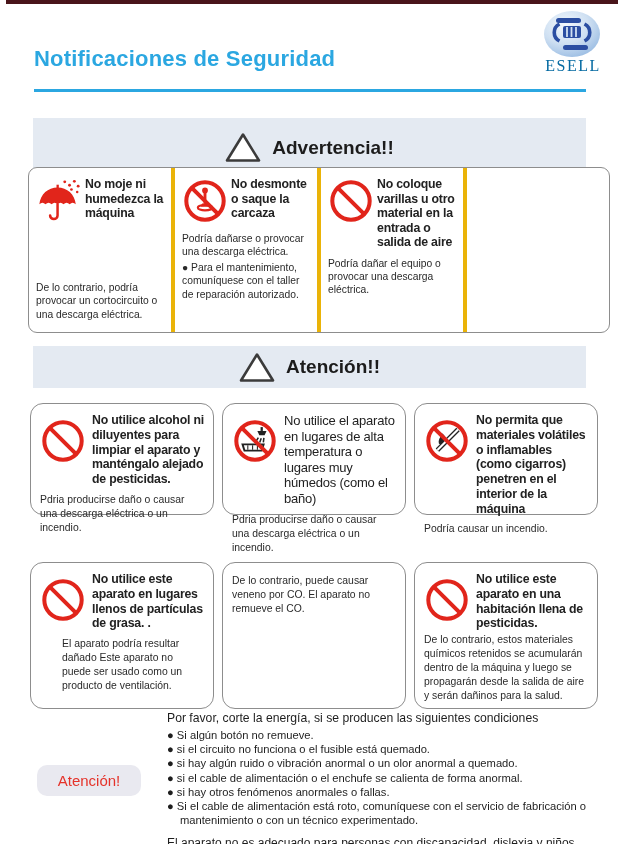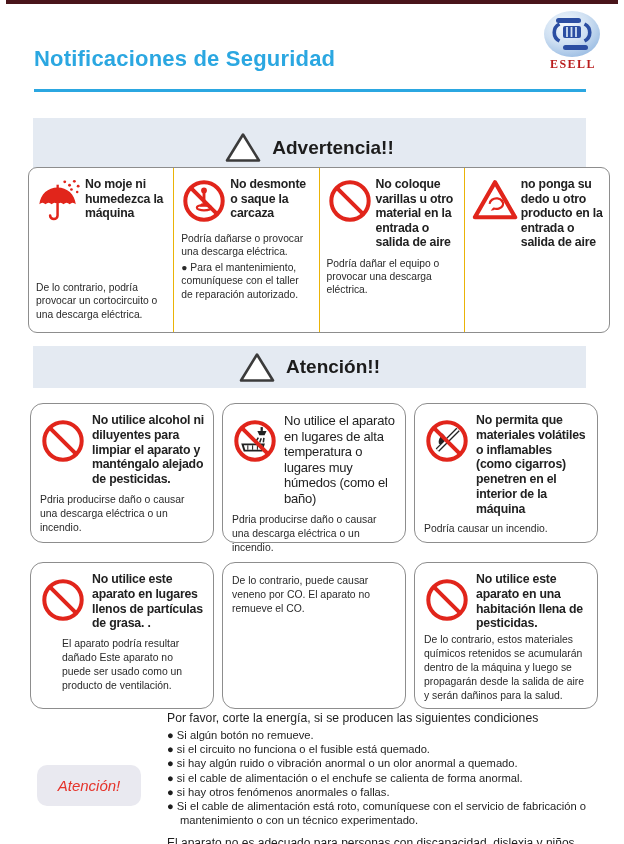--- a/index.html
+++ b/index.html
@@ -1,57 +1,57 @@
 <!DOCTYPE html>
 <html><head>
 <meta charset="utf-8">
 <style>
   html,body{margin:0;padding:0;background:#fff;}
   .page{position:relative;width:624px;height:844px;background:#fff;overflow:hidden;
         font-family:"Liberation Sans","DejaVu Sans",sans-serif;color:#222;}
   .top-edge{position:absolute;left:6px;top:0;width:612px;height:4px;background:#49151a;}
   .page-title{position:absolute;left:34px;top:46px;font-size:22px;font-weight:bold;color:#2ba7e1;letter-spacing:.2px;}
   .logo{position:absolute;right:18px;top:10px;width:66px;text-align:center;}
-  .logo .brand{font-family:"Liberation Serif","DejaVu Serif",serif;font-weight:bold;font-size:12px;
-               color:#b91c1c;letter-spacing:1.5px;margin-top:-2px;}
+  .logo .brand{font-family:"Liberation Serif","DejaVu Serif",serif;font-weight:normal;font-size:16px;
+               color:#0369a1;letter-spacing:1.5px;margin-top:-2px;}
   .rule{position:absolute;left:34px;top:89px;width:552px;height:3px;background:#2ba7e1;}
   .banner{position:absolute;left:33px;width:553px;background:#e4eaf2;display:flex;align-items:center;justify-content:center;gap:11px;}
   .banner.adv{top:118px;height:59px;}
   .banner.aten{top:346px;height:42px;}
   .banner-label{font-size:19px;font-weight:bold;color:#1c1c1c;}
   
   .wtable{position:absolute;left:28px;top:167px;width:580px;height:164px;border:1px solid #8d8d8d;
           border-radius:9px;display:flex;overflow:hidden;background:#fff;}
-  .wcell{flex:1 1 0;border-right:1px solid #eab308;padding:9px 6px 7px 7px;display:flex;flex-direction:column;}
+  .wcell{flex:1 1 0;border-right:4px solid #eab308;padding:9px 6px 7px 7px;display:flex;flex-direction:column;}
   .wcell:last-child{border-right:none;}
   .whead{display:flex;align-items:flex-start;}
   .whead .ic{flex:0 0 46px;}
   .wtitle{font-size:12.3px;font-weight:bold;line-height:1.18;margin-left:3px;letter-spacing:-.2px;}
   .wbody{font-size:10.3px;line-height:1.3;margin-top:7px;color:#2a2a2a;}
   .wbody.push{margin-top:auto;margin-bottom:4px;}
   
   .brow{position:absolute;left:30px;display:flex;gap:8px;}
   .brow.r2{top:403px;}
   .brow.r3{top:562px;}
   .abox{width:184px;border:1px solid #8d8d8d;border-radius:13px;background:#fff;
         padding:9px 9px 7px 9px;box-sizing:border-box;display:flex;flex-direction:column;}
-  .r2 .abox{height:140px;}
+  .r2 .abox{height:112px;}
   .r3 .abox{height:147px;}
   .ahead{display:flex;align-items:flex-start;}
   .ahead .ic{flex:0 0 48px;padding-top:4px;}
   .atitle{font-size:12.3px;font-weight:bold;line-height:1.2;margin-left:4px;letter-spacing:-.2px;}
   .atitle.reg{font-weight:normal;font-size:13px;}
   .atitle.just{text-align:justify;}
   .abody{font-size:10.4px;line-height:1.35;margin-top:6px;color:#2a2a2a;}
   .abody.center{text-align:left;}
   .abody.indent{padding-left:22px;}
   .abody.tight{margin-top:2px;}
   
-  .pill{position:absolute;left:37px;top:765px;width:104px;height:41px;background:#e9e9f0;border-radius:10px;
-        display:flex;align-items:center;justify-content:center;font-size:15px;color:#e5332a;font-style:italic;}
+  .pill{position:absolute;left:37px;top:765px;width:104px;height:31px;background:#e9e9f0;border-radius:10px;
+        display:flex;align-items:center;justify-content:center;font-size:15px;color:#e5332a;}
   .ftext{position:absolute;left:167px;top:711px;width:447px;}
   .fintro{font-size:12.2px;color:#1e1e1e;margin-bottom:3px;}
   .fbullet{font-size:11.2px;line-height:14.2px;color:#1e1e1e;padding-left:13px;text-indent:-13px;}
   .ffinal{font-size:12px;color:#1e1e1e;margin-top:9px;}
   .ic svg{display:block;}
 </style>
 </head>
 <body>
 
 <div class="page">
@@ -140,31 +140,20 @@
             <circle cx="24" cy="24" r="19.5" fill="none" stroke="#e1251b" stroke-width="4.2"></circle>
             <line x1="10.5" y1="10.5" x2="37.5" y2="37.5" stroke="#e1251b" stroke-width="4.2"></line>
           </svg>
         </span>
         <div class="wtitle">No coloque varillas u otro material en la entrada o salida de aire</div>
       </div>
       <div class="wbody">Podría dañar el equipo o provocar una descarga eléctrica.</div>
     </div>
 
     <div class="wcell">
-      <div class="whead">
-        <span class="ic">
-          <svg width="46" height="46" viewBox="0 0 48 46">
-            <path d="M24 4.5 L45 41 H3 Z" fill="#fff" stroke="#e1251b" stroke-width="4.4" stroke-linejoin="round"></path>
-            <path d="M18.5 27a7 5.5 0 1 1 3.5 4.6" fill="none" stroke="#e1251b" stroke-width="2.3"></path>
-            <path d="M23.5 33.5l-4 .8 2.4-3.2z" fill="#e1251b"></path>
-            <path d="M29.5 23.5l3.6-1.2-2 3.4z" fill="#e1251b"></path>
-          </svg>
-        </span>
-        <div class="wtitle">no ponga su dedo u otro producto en la entrada o salida de aire</div>
-      </div>
     </div>
   </div>
 
   <div class="banner aten">
     <span class="ic">
       <svg width="36" height="31" viewBox="0 0 36 31">
         <path d="M18 2.5 L34 28.5 H2 Z" fill="#fff" stroke="#3b3b3b" stroke-width="2.6" stroke-linejoin="round"></path>
       </svg>
     </span>
     <span class="banner-label">Atención!!</span>

